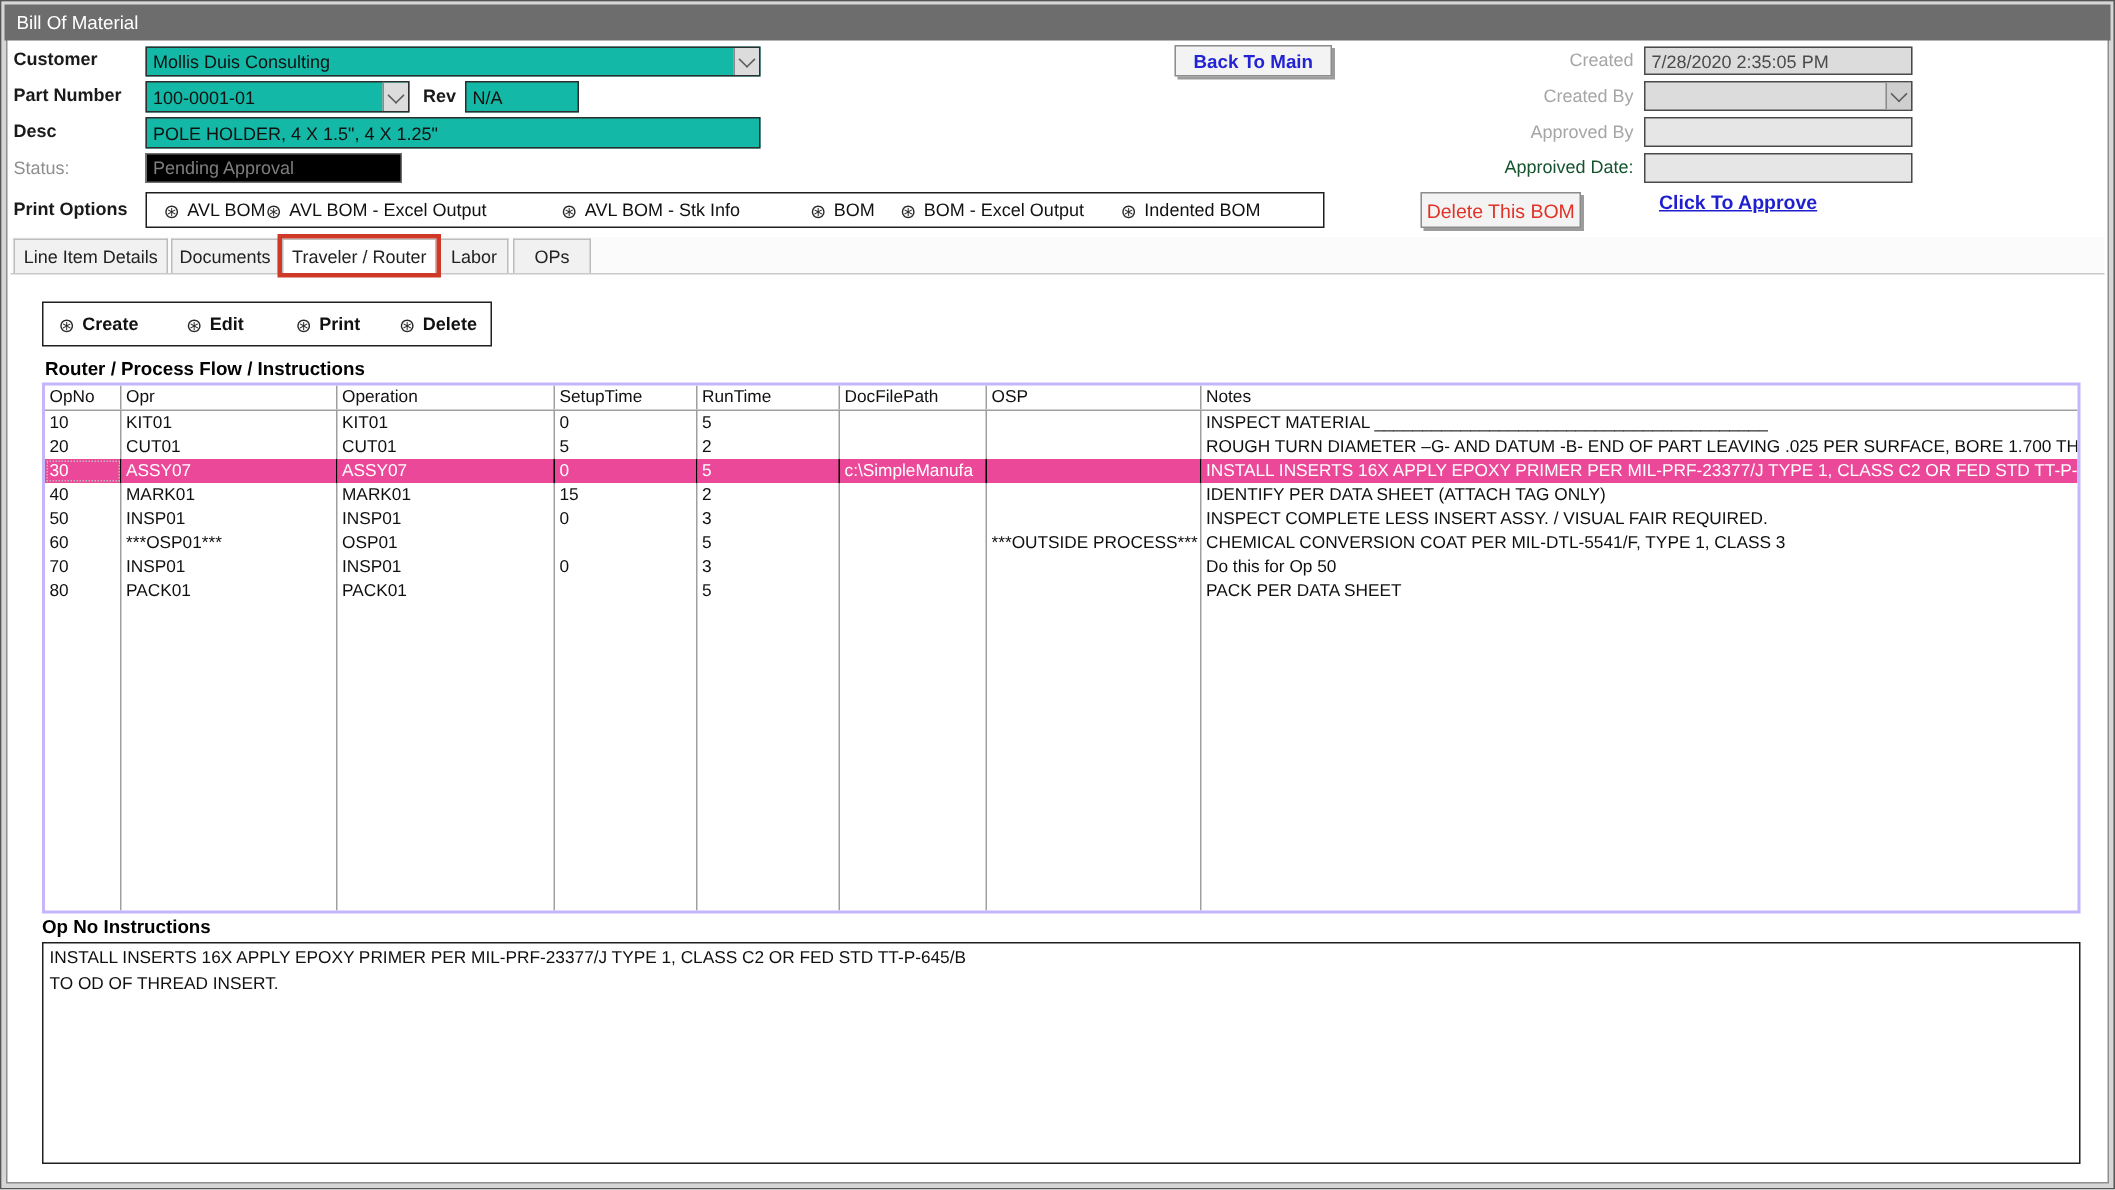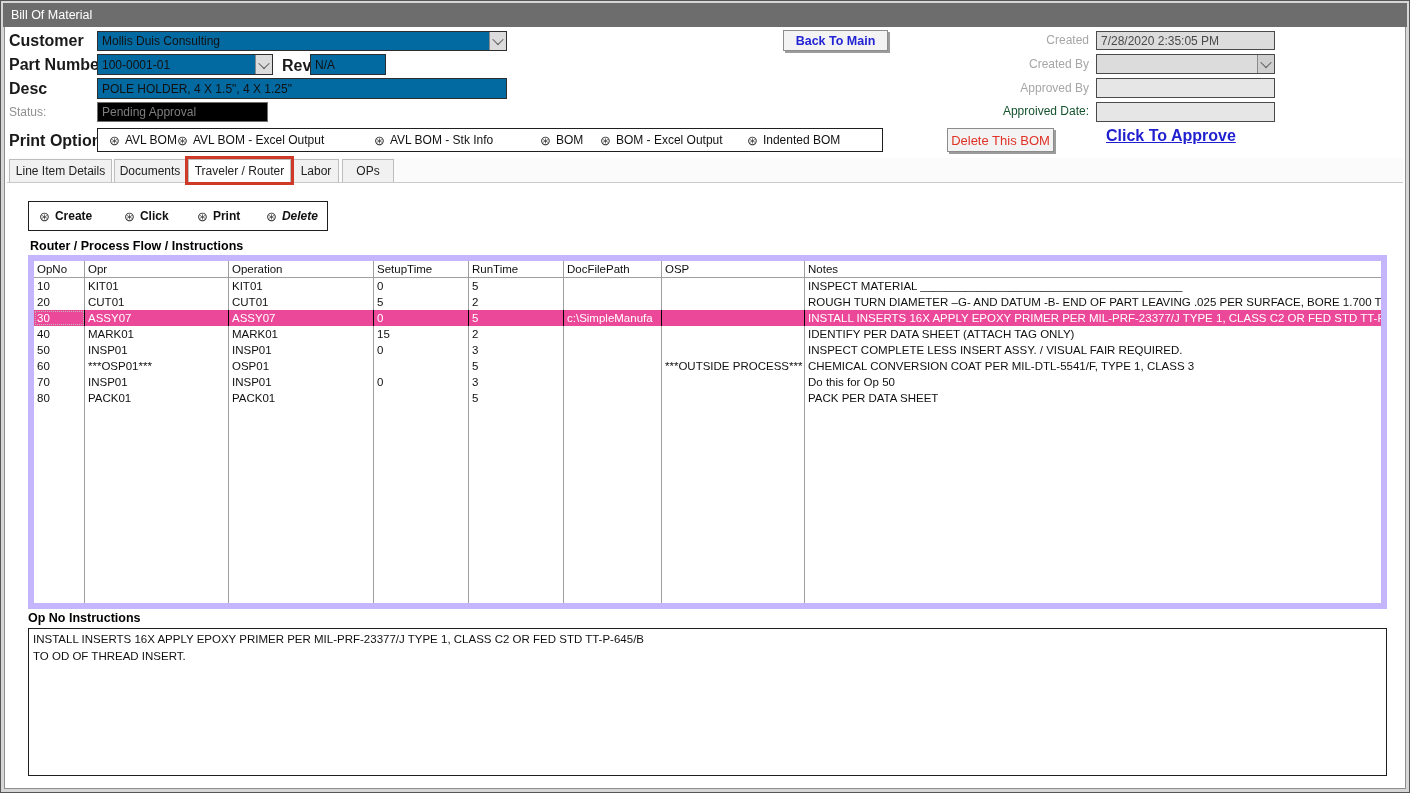--- a/index.html
+++ b/index.html
@@ -8,24 +8,24 @@
     position:relative; width:1410px; height:793px; background:#ffffff;
     border:1px solid #565656;
     box-shadow: inset 0 0 0 3px #d6d6d6, inset 0 0 0 4px #8f8f8f;
     overflow:hidden;
   }
   #titlebar {
     position:absolute; left:2px; top:2px; right:2px; height:24px;
     background:#6d6d6d; color:#ffffff; font-size:12.5px;
     display:flex; align-items:center; padding-left:8px;
   }
-  .lbl { position:absolute; font-size:16px; font-weight:bold; color:#1a1a1a; white-space:nowrap; }
+  .lbl { position:absolute; font-size:12px; font-weight:bold; color:#1a1a1a; white-space:nowrap; }
   .lbl-gray { position:absolute; font-size:12px; color:#8f8f8f; white-space:nowrap; }
   .field {
-    position:absolute; border:1px solid #2e2e2e; background:#0369a1;
+    position:absolute; border:1px solid #2e2e2e; background:#14b8a6;
     font-size:12px; color:#111; display:flex; align-items:center;
     padding-left:4px; white-space:nowrap; overflow:hidden;
   }
   .field.gray { background:#000000; color:#7e7e7e; border-color:#6f6f6f; }
   .field.rgray { background:#dcdcdc; color:#4a4a4a; border-color:#4a4a4a; }
   .field.rlight { background:#e6e6e6; border-color:#4a4a4a; }
   .dd-arrow {
     position:absolute; right:0; top:0; bottom:0; width:17px;
     background:#dcdcdc; border-left:1px solid #8a8a8a;
     display:flex; align-items:center; justify-content:center;
@@ -33,36 +33,36 @@
   }
   .dd-arrow::after { content:""; width:7px; height:7px; border-right:1.5px solid #5a5a5a; border-bottom:1.5px solid #5a5a5a; transform:rotate(45deg) translate(-1px,-1px); }
   .btn {
     position:absolute; background:#f3f3f3; border:1px solid #8c8c8c;
     box-shadow:2px 2px 0 #9c9c9c;
     display:flex; align-items:center; justify-content:center;
     font-size:12.5px; font-weight:bold; cursor:pointer;
   }
   .btn.blue { color:#2323d6; }
   .btn.red  { color:#e03226; font-weight:normal; font-size:13px; }
-  .link { position:absolute; color:#1f1fd0; font-weight:bold; font-size:16px; text-decoration:underline; cursor:pointer; white-space:nowrap; }
+  .link { position:absolute; color:#1f1fd0; font-weight:bold; font-size:13px; text-decoration:underline; cursor:pointer; white-space:nowrap; }
   .groupbox { position:absolute; border:1px solid #1f1f1f; background:#fff; }
   .rpt-item { position:absolute; top:0; bottom:0; display:flex; align-items:center; gap:5px; font-size:12px; color:#111; white-space:nowrap; cursor:pointer; }
   .rpt-icon { font-size:13px; color:#2a2a2a; line-height:1; }
   
   #tabstrip { position:absolute; left:6px; top:157px; right:6px; height:25px; border-bottom:1px solid #c9c9c9; background:#fbfbfb; }
   .tab {
     position:absolute; top:1px; height:23px; background:#f1f1f1;
     border:1px solid #bdbdbd; border-bottom:none;
     display:flex; align-items:center; justify-content:center;
     font-size:12px; color:#222; cursor:pointer; white-space:nowrap;
   }
   .tab.active { background:#ffffff; outline:3px solid #cf3a28; outline-offset:0px; z-index:5; }
   .heading { position:absolute; font-size:12.5px; font-weight:bold; color:#000; white-space:nowrap; }
   
-  #grid { position:absolute; left:27px; top:254px; width:1359px; height:354px; border:6px solid #c4b5fd; background:#fff; display:flex; flex-direction:column; overflow:hidden; }
+  #grid { position:absolute; left:27px; top:254px; width:1359px; height:354px; border:2px solid #c4b5fd; background:#fff; display:flex; flex-direction:column; overflow:hidden; }
   .trow { display:flex; height:16px; flex:0 0 16px; }
   .trow.header { height:17px; flex:0 0 17px; border-bottom:1px solid #9f9f9f; }
   .trow.filler { flex:1 1 auto; height:auto; }
   .tcell { border-right:1px solid #9f9f9f; padding:0 3px; font-size:11.5px; color:#101010; white-space:nowrap; overflow:hidden; display:flex; align-items:center; }
   .tcell.c7 { border-right:none; }
   .c0{width:51px;flex:0 0 51px}.c1{width:144px;flex:0 0 144px}.c2{width:145px;flex:0 0 145px}
   .c3{width:95px;flex:0 0 95px}.c4{width:95px;flex:0 0 95px}.c5{width:98px;flex:0 0 98px}
   .c6{width:143px;flex:0 0 143px}.c7{flex:1 1 auto;width:auto}
   .trow.selected .tcell { background:#ec4899; color:#ffffff; border-right-color:#000; }
   .trow.selected .tcell.c0 { outline:1px dotted #bbb; outline-offset:-2px; }
@@ -179,29 +179,29 @@
       </div>
     </div>
 
   <div class="groupbox" id="router-toolbar" style="left:27px; top:200px; width:300px; height:30px;">
       <div class="rpt-item" style="left: 10px;">
         <span class="rpt-icon">⊛</span>
         <span style="font-weight: bold;">Create</span>
       </div>
       <div class="rpt-item" style="left: 95px;">
         <span class="rpt-icon">⊛</span>
-        <span style="font-weight: bold;">Click</span>
+        <span style="font-weight: bold;">Edit</span>
       </div>
       <div class="rpt-item" style="left: 168px;">
         <span class="rpt-icon">⊛</span>
         <span style="font-weight: bold;">Print</span>
       </div>
       <div class="rpt-item" style="left: 237px;">
         <span class="rpt-icon">⊛</span>
-        <span style="font-weight: bold; font-style: italic;">Delete</span>
+        <span style="font-weight: bold;">Delete</span>
       </div>
     </div>
 
   <div class="heading" style="left:29px; top:238px;">Router / Process Flow / Instructions</div>
 
   <div id="grid">
       <div class="trow header">
         <div class="tcell c0">OpNo</div>
         <div class="tcell c1">Opr</div>
         <div class="tcell c2">Operation</div>

